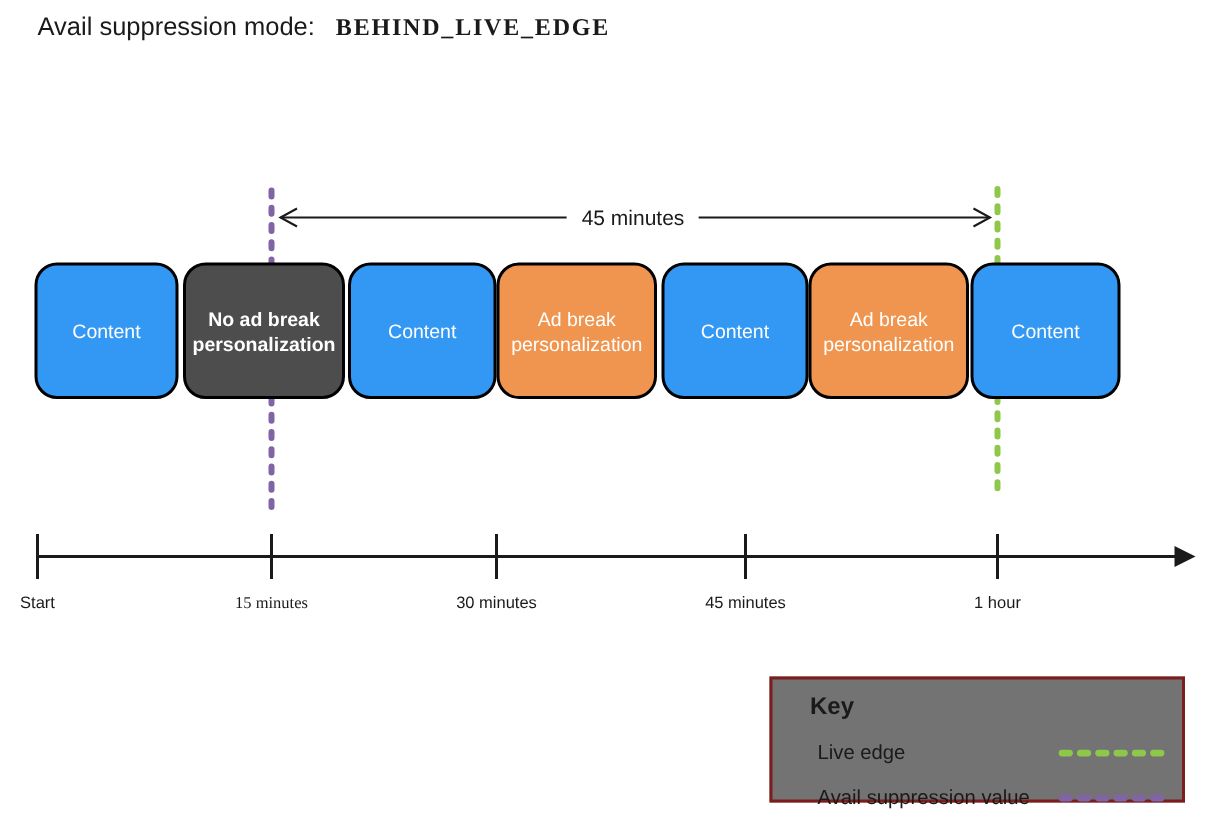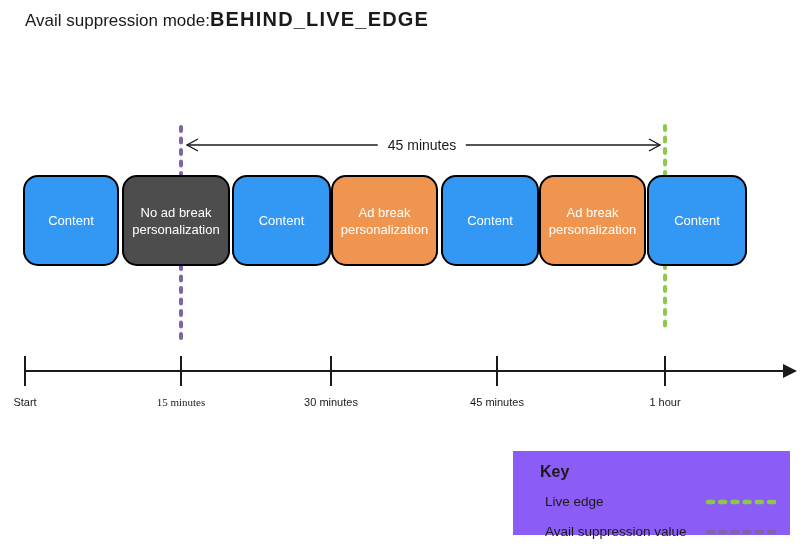--- a/index.html
+++ b/index.html
@@ -10,25 +10,25 @@
     background: #ffffff;
     font-family: "Liberation Sans", sans-serif;
     color: #1a1a1a;
     overflow: hidden;
   }
   
   .hdr { position: absolute; left: 25px; white-space: nowrap; font-size: 17px; }
   .hdr-line1 { top: 8px; }
   .hdr-line2 { top: 38px; }
   .hdr .mono {
-    font-family: Liberation Sans, sans-serif;
+    font-family: Liberation Serif, serif;
     font-weight: 700;
-    font-size: 20px;
+    font-size: 16px;
     letter-spacing: 1.2px;
-    margin-left: 0;
+    margin-left: 14px;
   }
   
   svg.overlay { position: absolute; left: 0; top: 0; z-index: 1; }
   
   .arrow-label {
     position: absolute;
     left: 422px; top: 145px;
     transform: translate(-50%, -50%);
     background: #ffffff;
     padding: 0 10px;
@@ -48,21 +48,21 @@
     font-size: 13px;
     line-height: 17px;
     display: flex;
     align-items: center;
     justify-content: center;
     text-align: center;
     z-index: 2;
     padding: 0 4px;
   }
   .b1 { left: 23px;  width: 96px; }
-  .b2 { left: 122px; width: 108px; }
+  .b2 { left: 122px; width: 108px; font-weight: bold; }
   .b3 { left: 232px; width: 99px; }
   .b4 { left: 331px; width: 107px; }
   .b5 { left: 441px; width: 98px; }
   .b6 { left: 539px; width: 107px; }
   .b7 { left: 647px; width: 100px; }
   
   .tick-label {
     position: absolute;
     top: 396px;
     transform: translateX(-50%);
@@ -74,22 +74,22 @@
   .t2 { left: 181px; font-family: Liberation Serif, serif; }
   .t3 { left: 331px; }
   .t4 { left: 497px; }
   .t5 { left: 665px; }
   
   .key {
     position: absolute;
     left: 513px; top: 451px;
     width: 277px; height: 84px;
     box-sizing: border-box;
-    border: 2px solid #8b5cf6;
-    background: #8b5cf6;
+    border: 2px solid #7f1d1d;
+    background: #737373;
     z-index: 2;
   }
   .key-title {
     position: absolute;
     left: 25px; top: 10px;
     font-size: 16px;
     font-weight: 700;
   }
   .key-row {
     position: absolute;

